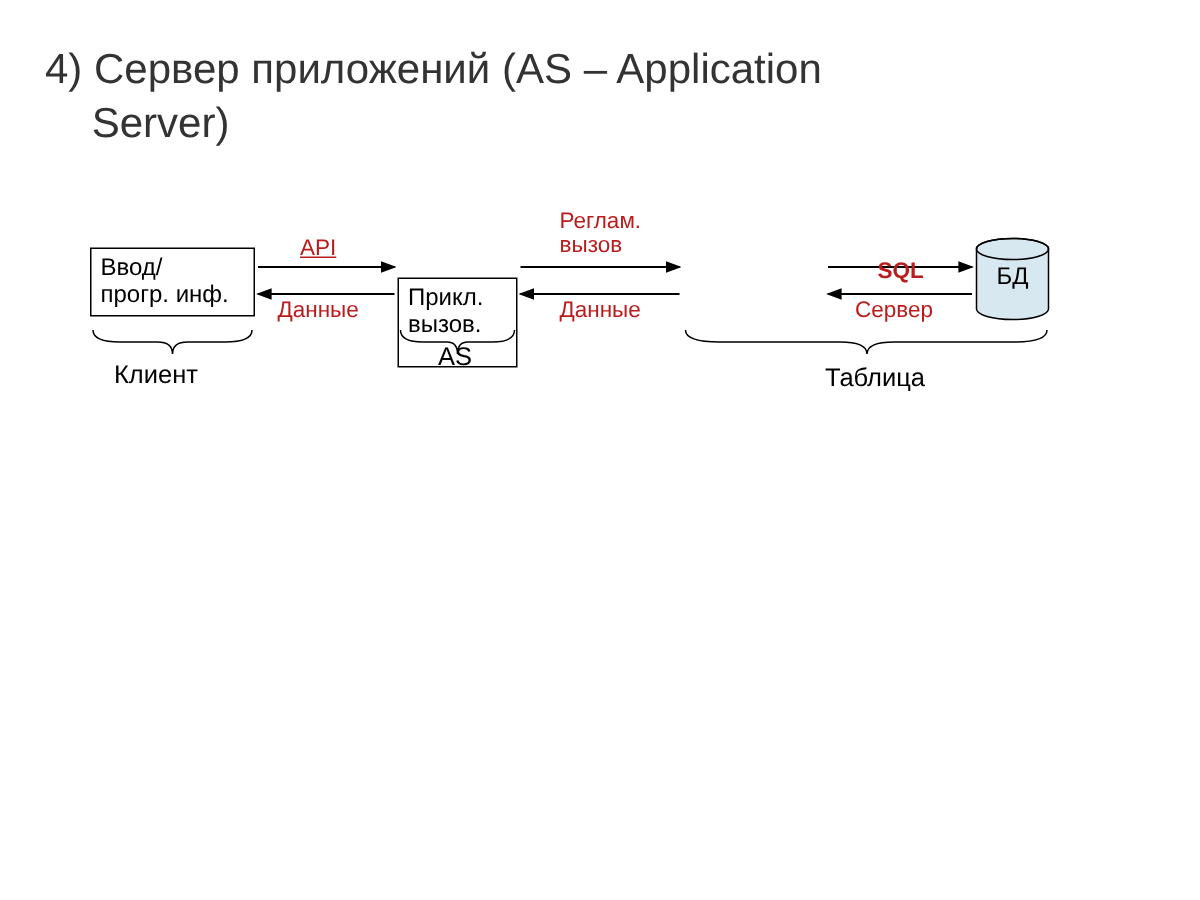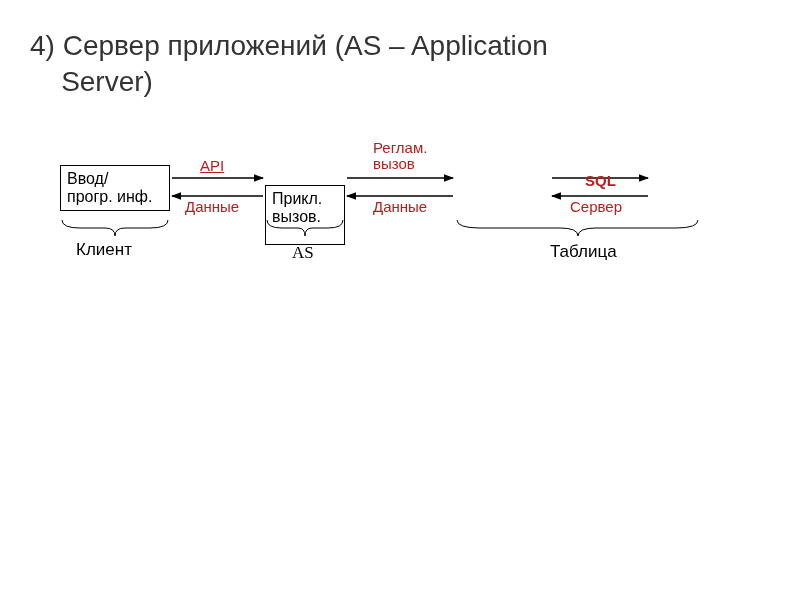--- a/index.html
+++ b/index.html
@@ -88,20 +88,28 @@
       <span>Ввод/</span><br>
       <span>прогр. инф.</span>
     </div>
 
     <div class="box" style="left:205px; top:25px; width:80px; height:60px;margin-top:20px;">
       <span>Прикл.</span><br>
       <span>вызов.</span>
     </div>
 
 
+    <div class="cyl" style="left:590px; top:18px; width:50px; height:56px;">
+      <svg width="50" height="56" viewBox="0 0 50 56">
+        <ellipse cx="25" cy="8" rx="24" ry="7" fill="#d8e8f0" stroke="#000" stroke-width="1"></ellipse>
+        <path d="M1 8 L1 48 A24 7 0 0 0 49 48 L49 8" fill="#d8e8f0" stroke="#000" stroke-width="1"></path>
+        <ellipse cx="25" cy="8" rx="24" ry="7" fill="none" stroke="#000" stroke-width="1"></ellipse>
+      </svg>
+      <div class="cyl-label">БД</div>
+    </div>
 
     <svg class="arrow-svg" viewBox="0 0 680 150">
       <defs>
         <marker id="ah" markerWidth="8" markerHeight="8" refX="7" refY="3" orient="auto">
           <path d="M0,0 L8,3 L0,6 Z" fill="#000"></path>
         </marker>
       </defs>
 
       <line x1="112" y1="38" x2="203" y2="38" stroke="#000" stroke-width="1.3" marker-end="url(#ah)"></line>
       <line x1="203" y1="56" x2="112" y2="56" stroke="#000" stroke-width="1.3" marker-end="url(#ah)"></line>
@@ -125,17 +133,17 @@
     <div class="conn-label" style="left:313px; top:0px; line-height:1.05;">
       <span>Реглам.</span><br>
       <span>вызов</span>
     </div>
     <div class="conn-label" style="left:313px; top:58px;">Данные</div>
 
     <div class="conn-label" style="left:525px; top:32px;font-weight:bold;">SQL</div>
     <div class="conn-label" style="left:510px; top:58px;">Сервер</div>
 
     <div class="brace-label" style="left:16px; top:100px;">Клиент</div>
-    <div class="brace-label" style="left:232px; top:103px;font-family:Liberation Serif, serif;">AS</div>
+    <div class="brace-label" style="left:232px; top:88px;">AS</div>
     <div class="brace-label" style="left:490px; top:102px;">Таблица</div>
 
   </div>
 </div>
 
 </body></html>

